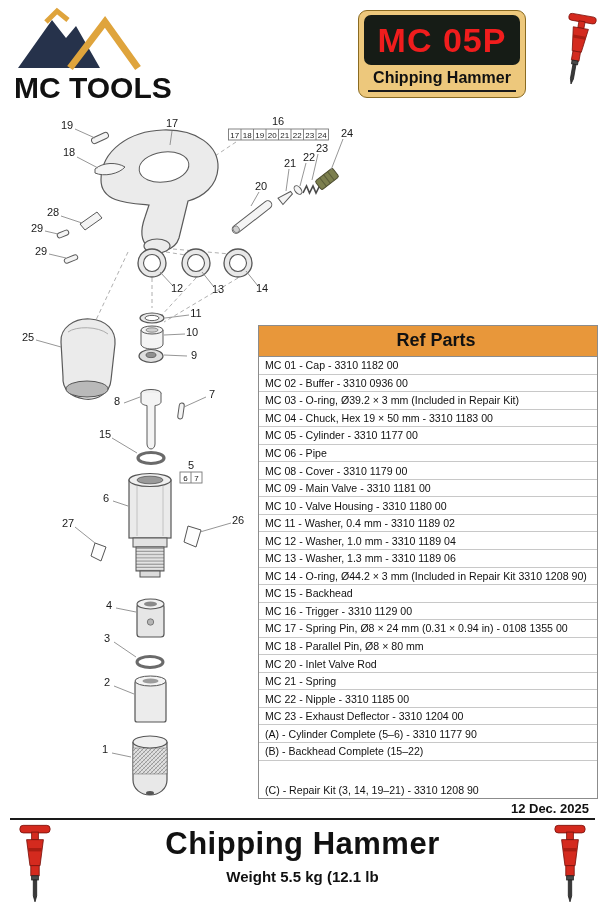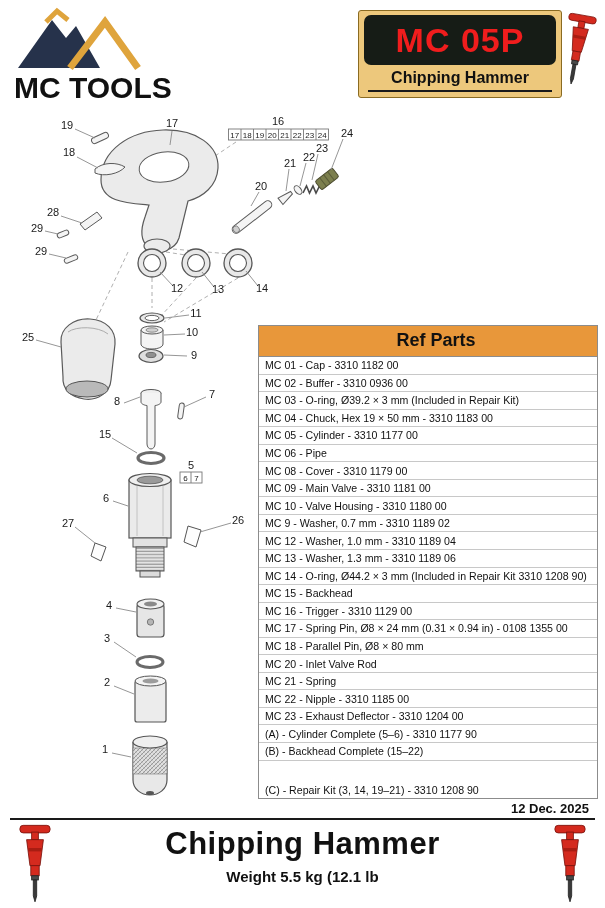--- a/index.html
+++ b/index.html
@@ -4,22 +4,22 @@
 <style>
   html,body { margin:0; padding:0; background:#888; }
   .page {
     position:relative; width:605px; height:908px; background:#ffffff;
     font-family:"Liberation Sans", sans-serif; color:#111; overflow:hidden;
     margin:0 auto;
   }
   
   .logo-svg { position:absolute; left:12px; top:6px; width:185px; height:100px; }
   .banner {
-    position:absolute; left:358px; top:10px; width:204px; height:88px;
-    background:#EDC87C; border:1px solid #8a6b22; border-radius:3px;
+    position:absolute; left:358px; top:10px; width:168px; height:88px;
+    background:#EDC87C; border:1px solid #8a6b22; border-radius:9px;
     box-sizing:border-box; padding:4px 5px 3px 5px;
   }
   .banner-dark {
     background:#161C16; border-radius:7px; height:50px;
     display:flex; align-items:center; justify-content:center;
   }
   .banner-model { color:#F01D1D; font-weight:bold; font-size:34px; letter-spacing:1px; line-height:1; }
   .banner-sub { text-align:center; font-weight:bold; font-size:16px; margin-top:4px; color:#111; }
   .banner-line { height:2px; background:#1a1a1a; margin:3px 4px 0 4px; }
   .hammer-top { position:absolute; left:554px; top:2px; width:46px; height:96px; transform:rotate(10deg); }
@@ -321,21 +321,21 @@
     <div class="parts-title">Ref Parts</div>
     <div class="trow">MC 01 - Cap - 3310 1182 00</div>
     <div class="trow">MC 02 - Buffer - 3310 0936 00</div>
     <div class="trow">MC 03 - O-ring, Ø39.2 × 3 mm (Included in Repair Kit)</div>
     <div class="trow">MC 04 - Chuck, Hex 19 × 50 mm - 3310 1183 00</div>
     <div class="trow">MC 05 - Cylinder - 3310 1177 00</div>
     <div class="trow">MC 06 - Pipe</div>
     <div class="trow">MC 08 - Cover - 3310 1179 00</div>
     <div class="trow">MC 09 - Main Valve - 3310 1181 00</div>
     <div class="trow">MC 10 - Valve Housing - 3310 1180 00</div>
-    <div class="trow">MC 9 - Washer, 0.7 mm - 3310 1189 02</div>
+    <div class="trow">MC 11 - Washer, 0.4 mm - 3310 1189 02</div>
     <div class="trow">MC 12 - Washer, 1.0 mm - 3310 1189 04</div>
     <div class="trow">MC 13 - Washer, 1.3 mm - 3310 1189 06</div>
     <div class="trow">MC 14 - O-ring, Ø44.2 × 3 mm (Included in Repair Kit 3310 1208 90)</div>
     <div class="trow">MC 15 - Backhead</div>
     <div class="trow">MC 16 - Trigger - 3310 1129 00</div>
     <div class="trow">MC 17 - Spring Pin, Ø8 × 24 mm (0.31 × 0.94 in) - 0108 1355 00</div>
     <div class="trow">MC 18 - Parallel Pin, Ø8 × 80 mm</div>
     <div class="trow">MC 20 - Inlet Valve Rod</div>
     <div class="trow">MC 21 - Spring</div>
     <div class="trow">MC 22 - Nipple - 3310 1185 00</div>

